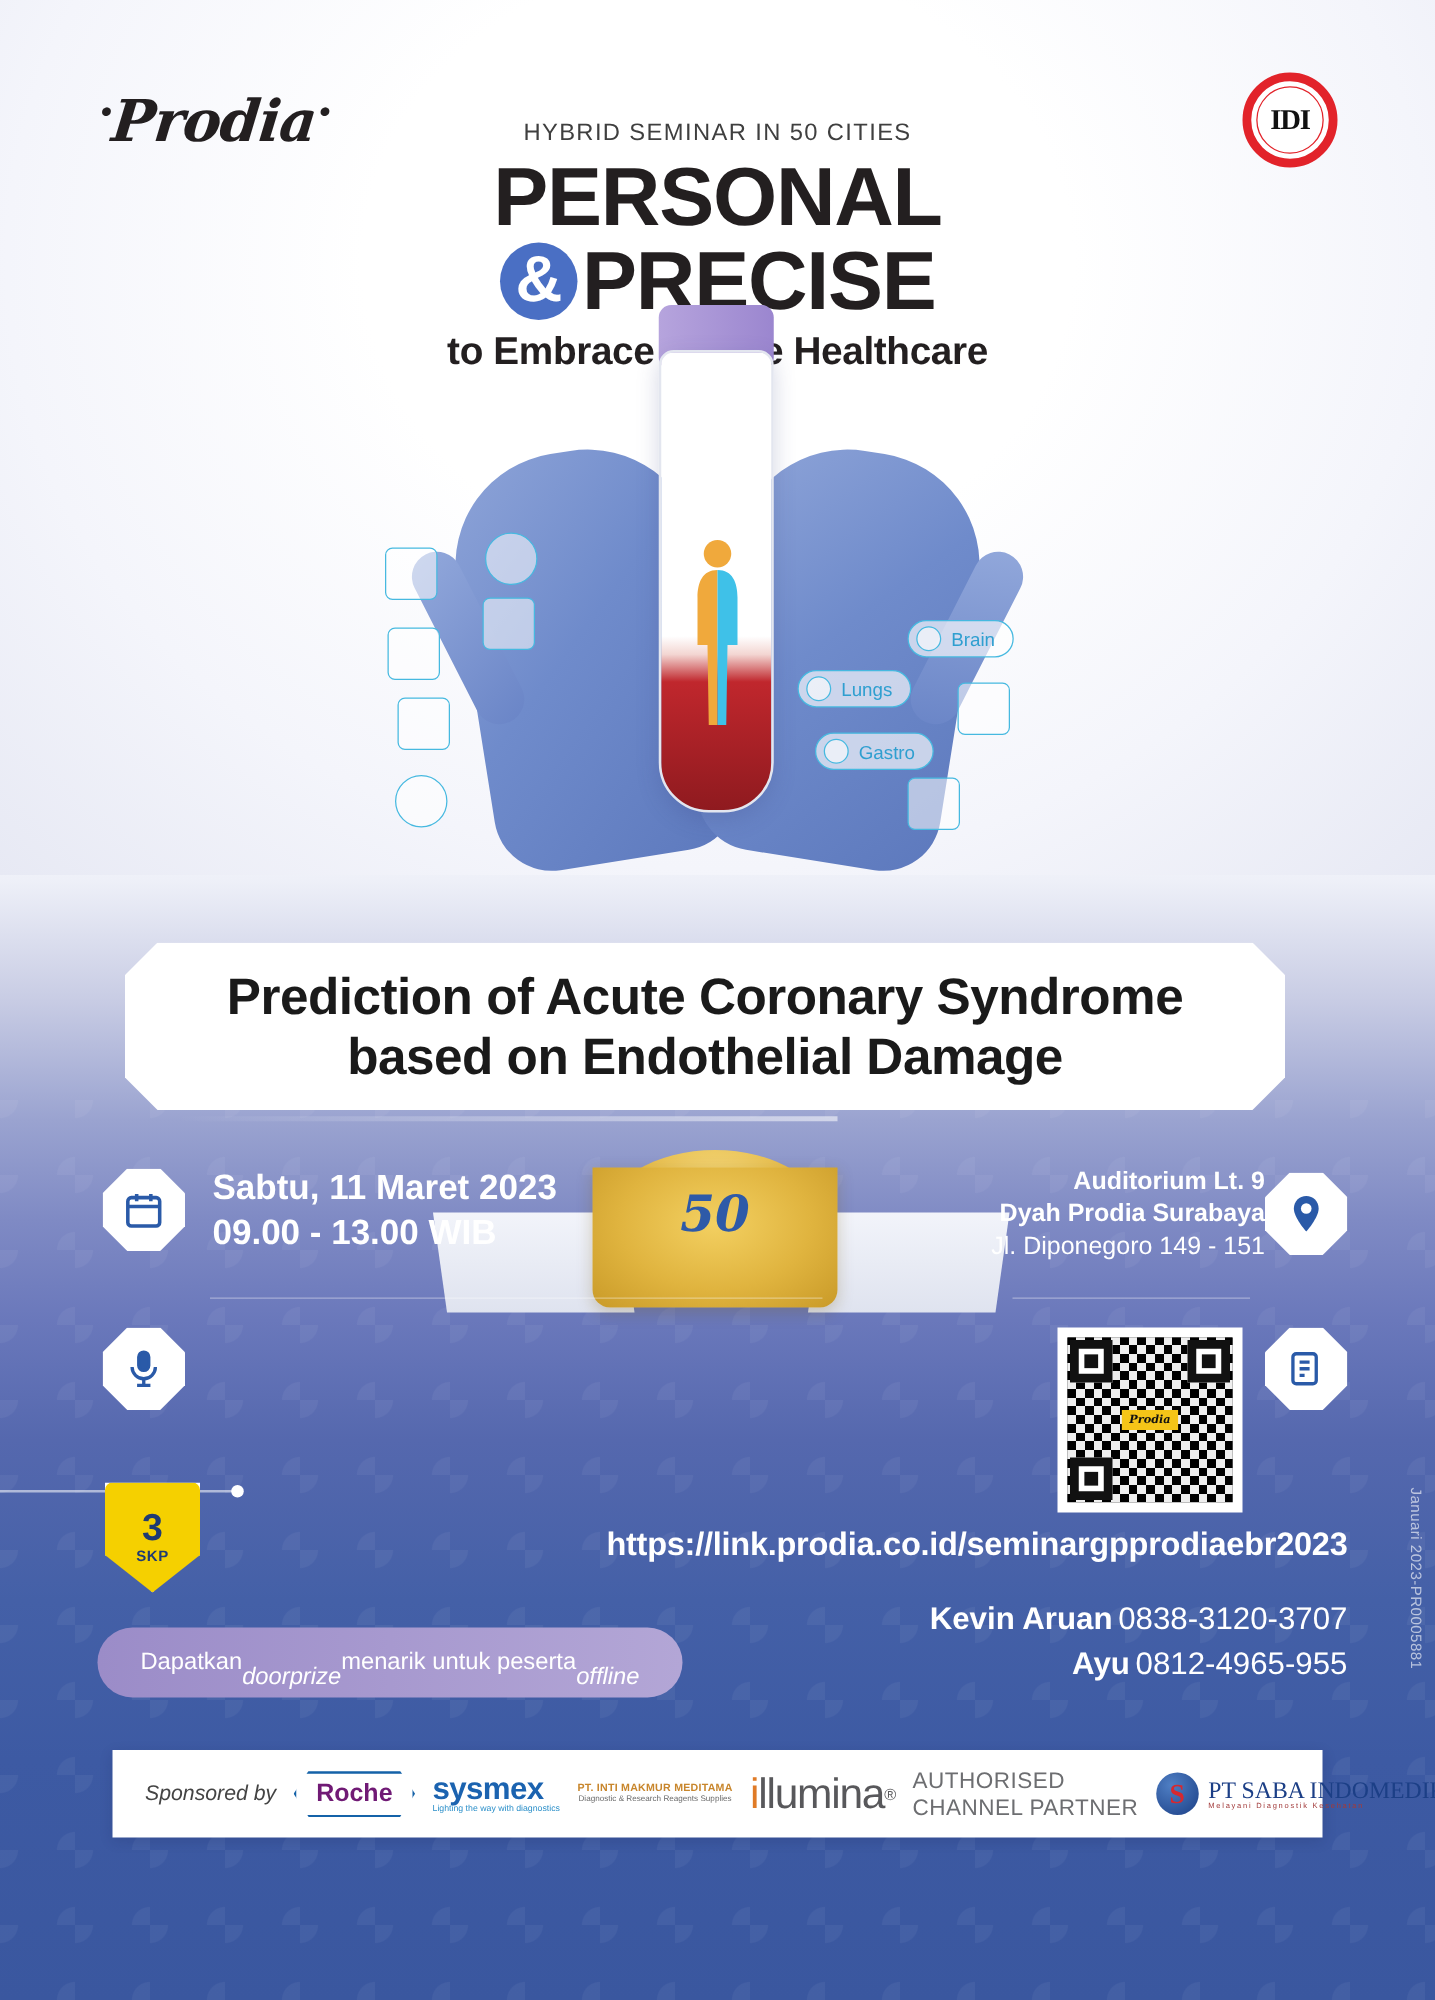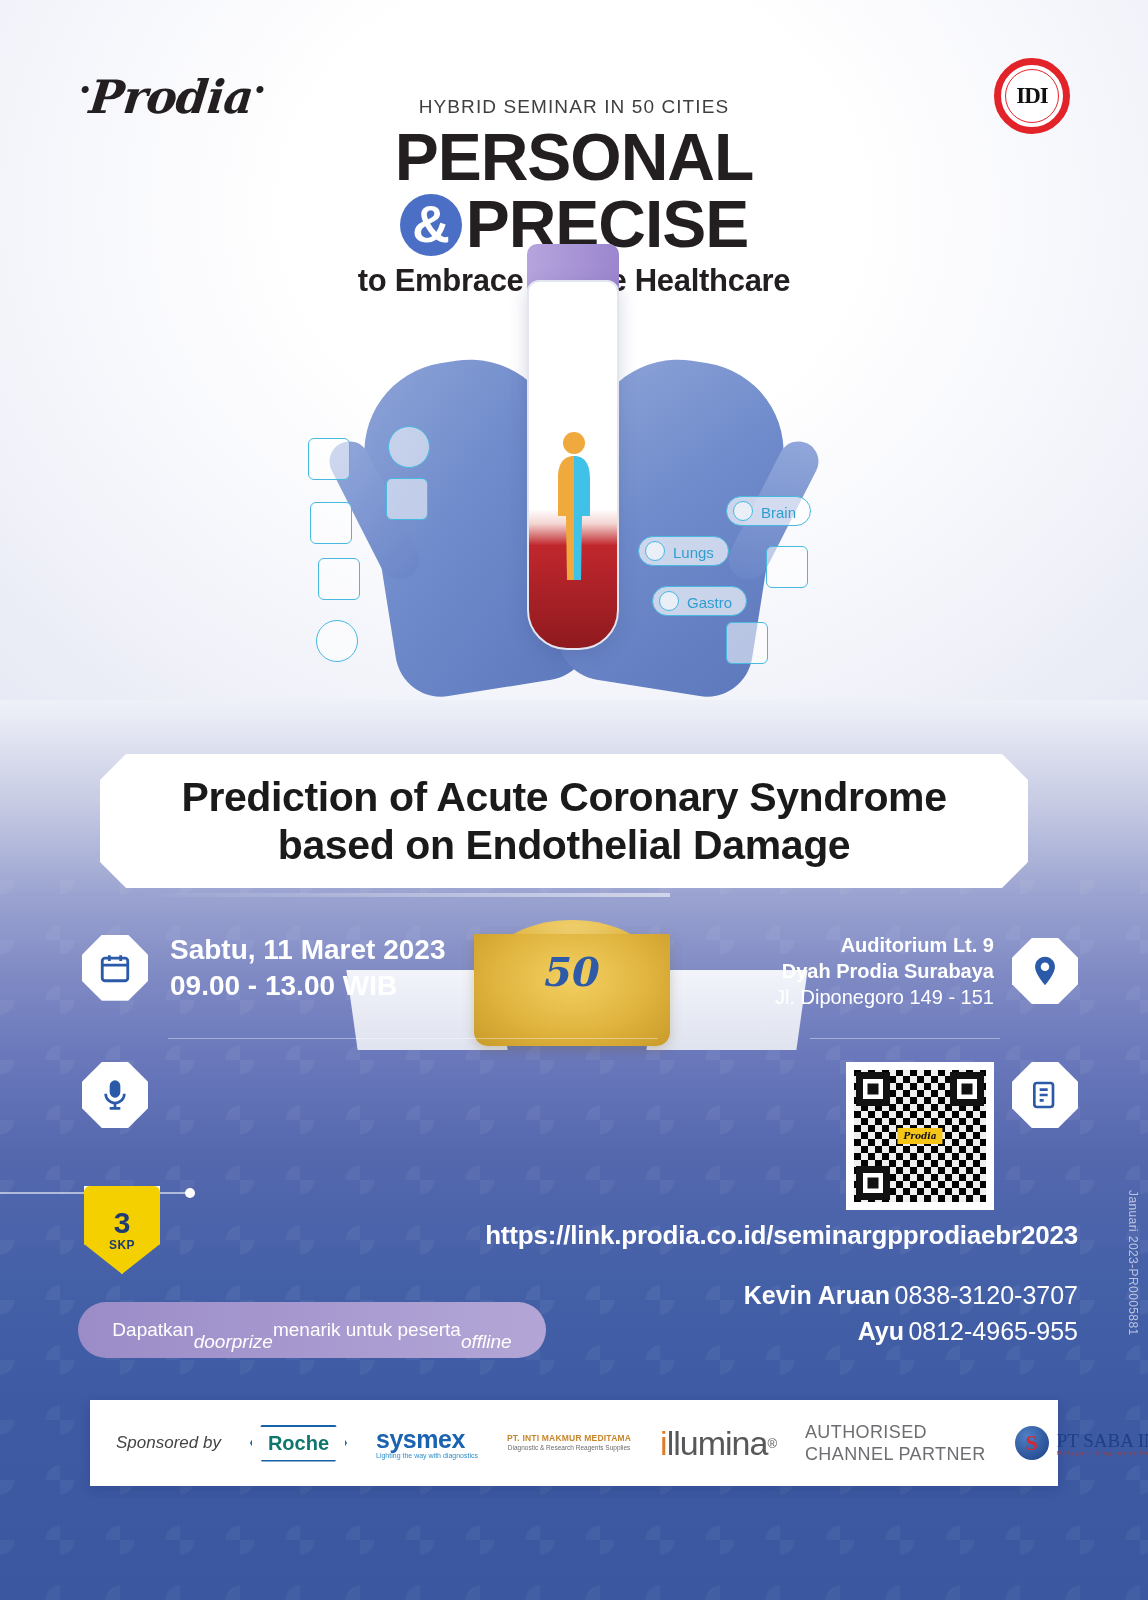--- a/index.html
+++ b/index.html
@@ -184,21 +184,21 @@
   .oct svg { display: block; }
 
   .row-date {
     position: absolute; left: 82px; top: 932px;
     display: flex; align-items: center; gap: 22px;
   }
   .row-date .lines { color: #fff; font-size: 28px; font-weight: bold; line-height: 1.28; }
 
   .row-venue {
     position: absolute; right: 70px; top: 932px;
-    display: flex; align-items: center; gap: 18px;
+    display: flex; align-items: center; 
   }
   .row-venue .lines { color: #fff; text-align: right; line-height: 1.3; }
   .row-venue .l1, .row-venue .l2 { font-size: 20px; font-weight: bold; }
   .row-venue .l3 { font-size: 20px; font-weight: 400; }
 
   .divider-l {
     position: absolute; left: 168px; top: 1038px; width: 490px; height: 1px;
     background: rgba(255,255,255,.38);
   }
   .divider-r {
@@ -283,31 +283,31 @@
   .doorprize {
     position: absolute; left: 78px; top: 1302px;
     width: 468px; height: 56px; border-radius: 28px;
     background: linear-gradient(to right, #9b8cc8, #b3a6d6);
     display: flex; align-items: center; justify-content: center;
     color: #fff; font-size: 19px;
   }
   .doorprize em { font-style: italic; margin-top: 24px; }
 
   .sponsor-bar {
-    position: absolute; left: 90px; top: 1400px; width: 968px; height: 86px;
-    background: #fff; display: flex; align-items: center; gap: 29px;
+    position: absolute; left: 90px; top: 1400px; width: 968px; height: 70px;
+    background: #fff; display: flex; align-items: center; gap: 14px;
     padding: 0 26px; box-shadow: 0 3px 10px rgba(20,30,80,.18);
   }
   .sp-by { font-size: 17px; font-style: italic; color: #444; white-space: nowrap; }
   .sp {
     display: flex; align-items: center; justify-content: center;
     white-space: nowrap;
   }
   .sp-roche {
-    border: 2px solid #1462a8; color: #0f766e; font-weight: bold; font-size: 20px;
+    border: 2px solid #1462a8; color: #701a75; font-weight: bold; font-size: 20px;
     padding: 5px 16px;
     clip-path: polygon(12px 0, calc(100% - 12px) 0, 100% 50%,
                        calc(100% - 12px) 100%, 12px 100%, 0 50%);
   }
   .sp-sysmex { color: #1b63b0; font-weight: bold; font-size: 25px; letter-spacing: -.5px; line-height:1; }
   .sp-sysmex .tag { display:block; font-size: 7px; font-weight: 400; color:#2b8fc9; letter-spacing: 0; }
   .sp-imm { text-align: center; line-height: 1.15; }
   .sp-imm .n1 { font-size: 8.5px; font-weight: bold; color: #c8862c; letter-spacing: .2px; }
   .sp-imm .n2 { font-size: 6.5px; color: #6b6b6b; }
   .sp-illumina { color: #e07b27; font-size: 34px; letter-spacing: -1px; }

